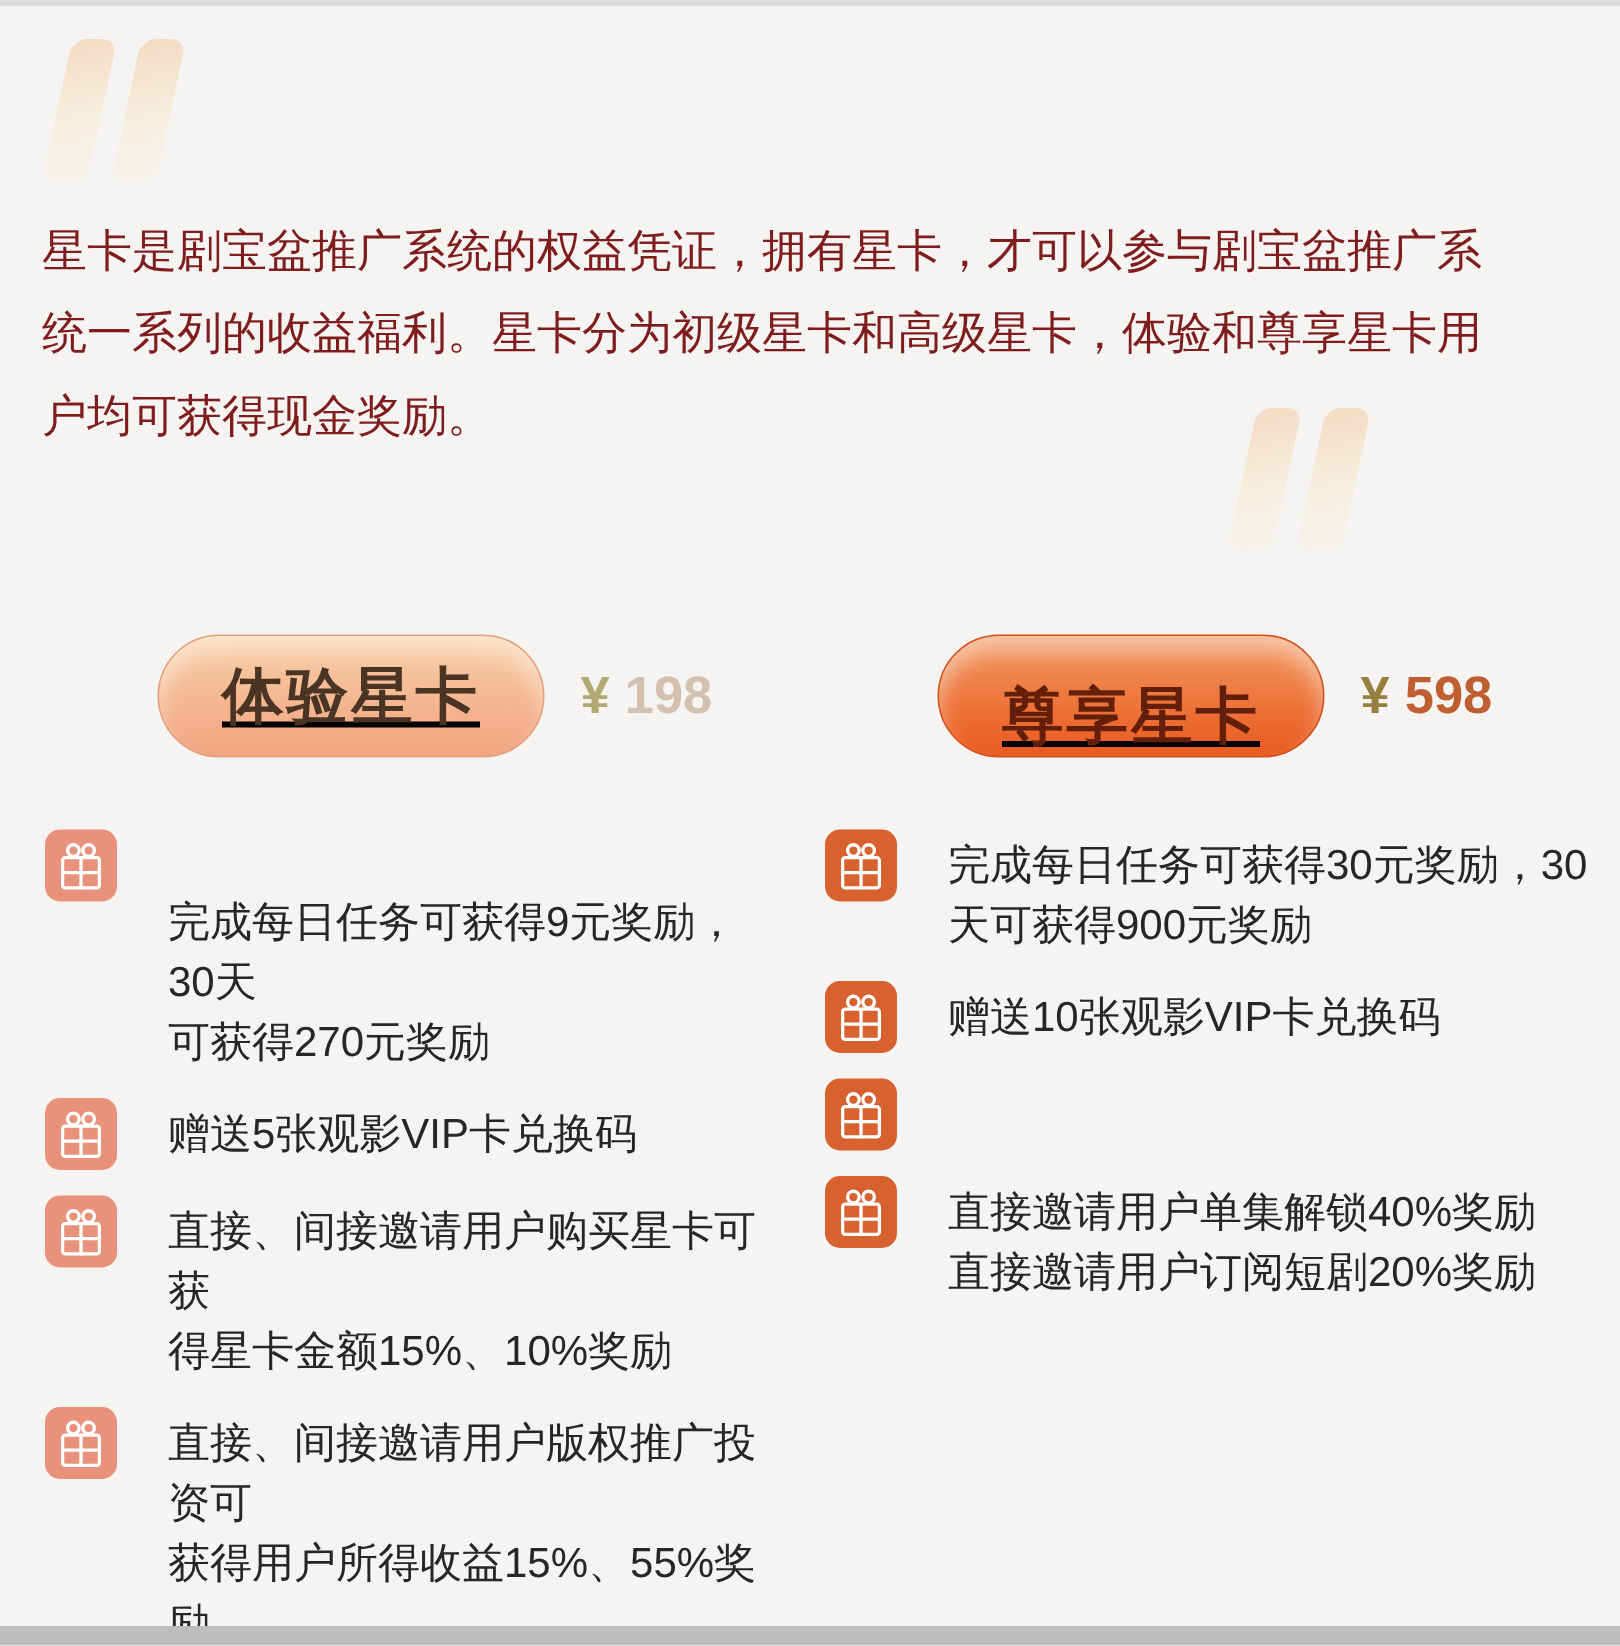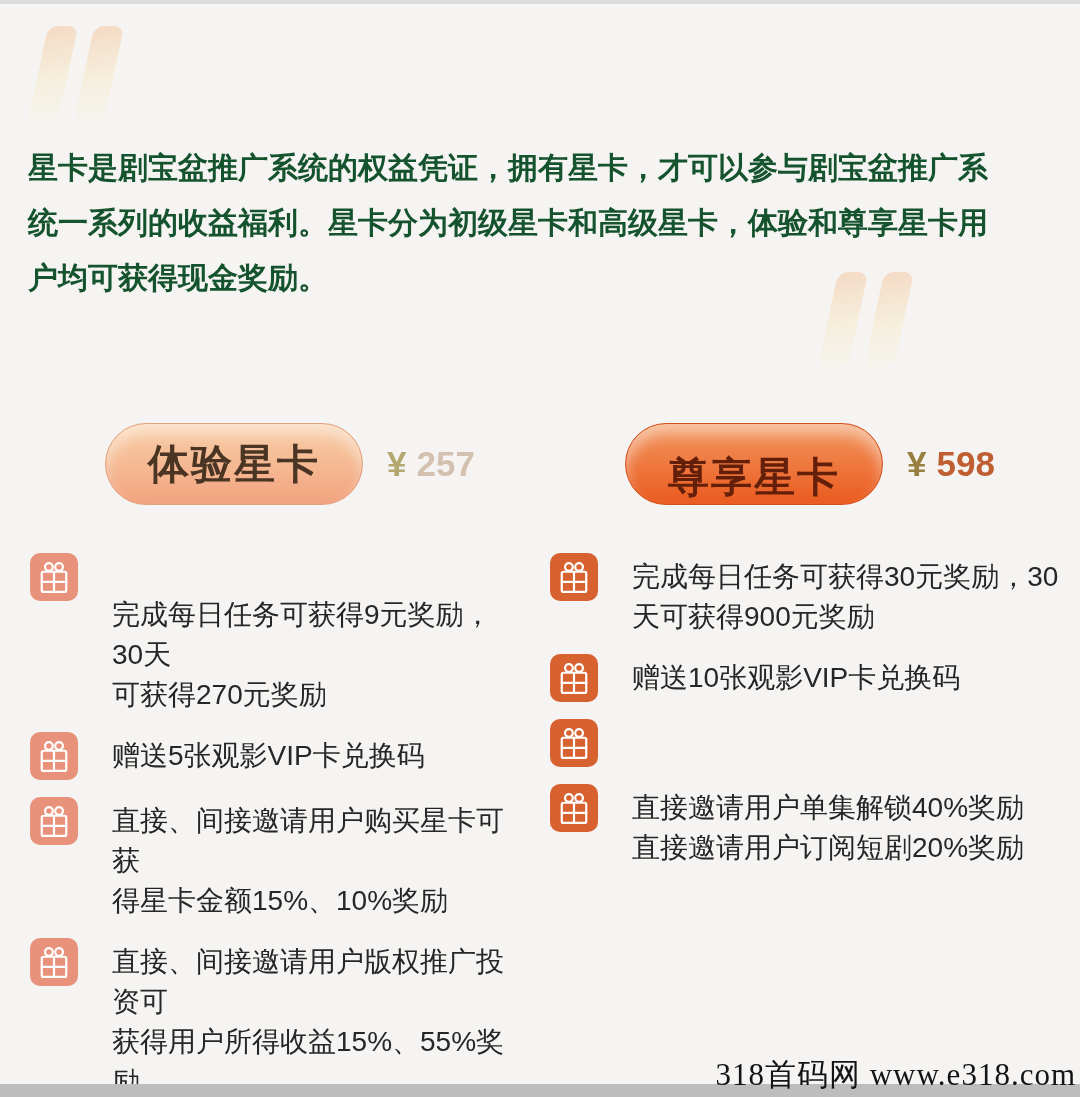--- a/index.html
+++ b/index.html
@@ -19,34 +19,35 @@
     position:absolute;top:0;width:30px;height:96px;border-radius:10px;
     transform:skewX(-12deg);
     background:linear-gradient(170deg,rgba(244,176,122,.38),rgba(247,228,170,.30) 55%,rgba(250,240,220,.12));
   }
   .quote .bar:nth-child(2){left:46px;}
   .quote-1{left:38px;top:26px;}
   .quote-2{left:828px;top:272px;}
 
   .intro{
     position:absolute;left:28px;top:140px;width:1000px;
-    font-size:30px;line-height:55px;color:#14532d;font-weight:700;
+    font-size:30px;line-height:55px;color:#7f1d1d;font-weight:400;
     white-space:pre-line;margin:0;
   }
 
   .columns{position:absolute;left:30px;top:423px;width:1050px;display:flex;}
   .plan{width:490px;}
   .plan + .plan{width:530px;margin-left:30px;}
 
   .plan-header{display:flex;align-items:center;height:82px;}
   .pill{
     width:256px;height:80px;border-radius:42px;
     display:flex;align-items:center;justify-content:center;
     margin-left:75px;border:1px solid rgba(0,0,0,.08);
     box-shadow:inset 0 10px 14px rgba(255,255,255,.45);
+    text-decoration:underline;
   }
   .pill-label{font-size:41px;font-weight:bold;letter-spacing:2px;}
   .price{margin-left:24px;font-size:35px;font-weight:bold;white-space:nowrap;}
   .price .cur{margin-right:10px;}
 
   .benefits{list-style:none;margin:48px 0 0 0;padding:0;}
   .benefit{display:flex;align-items:flex-start;margin-bottom:17px;}
   .gift{
     flex:0 0 48px;width:48px;height:48px;border-radius:10px;
     display:flex;align-items:center;justify-content:center;
@@ -84,21 +85,21 @@
     <div class="bar"></div>
   </div>
 
   <div class="columns">
   <section class="plan">
     <div class="plan-header">
       <div class="pill" style="background: linear-gradient(rgb(248, 207, 167), rgb(242, 163, 127)); border-color: rgb(227, 160, 124);">
         <span class="pill-label" style="color: rgb(74, 52, 36);">体验星卡</span>
       </div>
       <div class="price">
-        <span class="cur" style="color: rgb(179, 168, 111);">¥</span><span class="amt" style="color: rgb(212, 192, 174);">257</span>
+        <span class="cur" style="color: rgb(179, 168, 111);">¥</span><span class="amt" style="color: rgb(212, 192, 174);">198</span>
       </div>
     </div>
     <ul class="benefits">
   <li class="benefit">
     <span class="gift" style="background: rgb(233, 146, 123);">
       <svg viewBox="0 0 48 48" aria-hidden="true">
         <g fill="none" stroke="#ffffff" stroke-width="2.5" stroke-linecap="round">
           <circle cx="18.2" cy="12.6" r="4.4"></circle>
           <circle cx="29.8" cy="12.6" r="4.4"></circle>
           <rect x="10" y="18" width="28" height="23" rx="2"></rect>
@@ -247,14 +248,13 @@
     </span>
     <span class="benefit-text" style="color: rgb(38, 38, 38);">直接邀请用户单集解锁40%奖励
 直接邀请用户订阅短剧20%奖励</span>
   </li>
 
 </ul>
   </section>
 </div>
 
   <div class="bottom-bar" style="background: rgb(189, 189, 189);"></div>
-  <div class="watermark">318首码网 www.e318.com</div>
 </div>
 
 </body></html>

